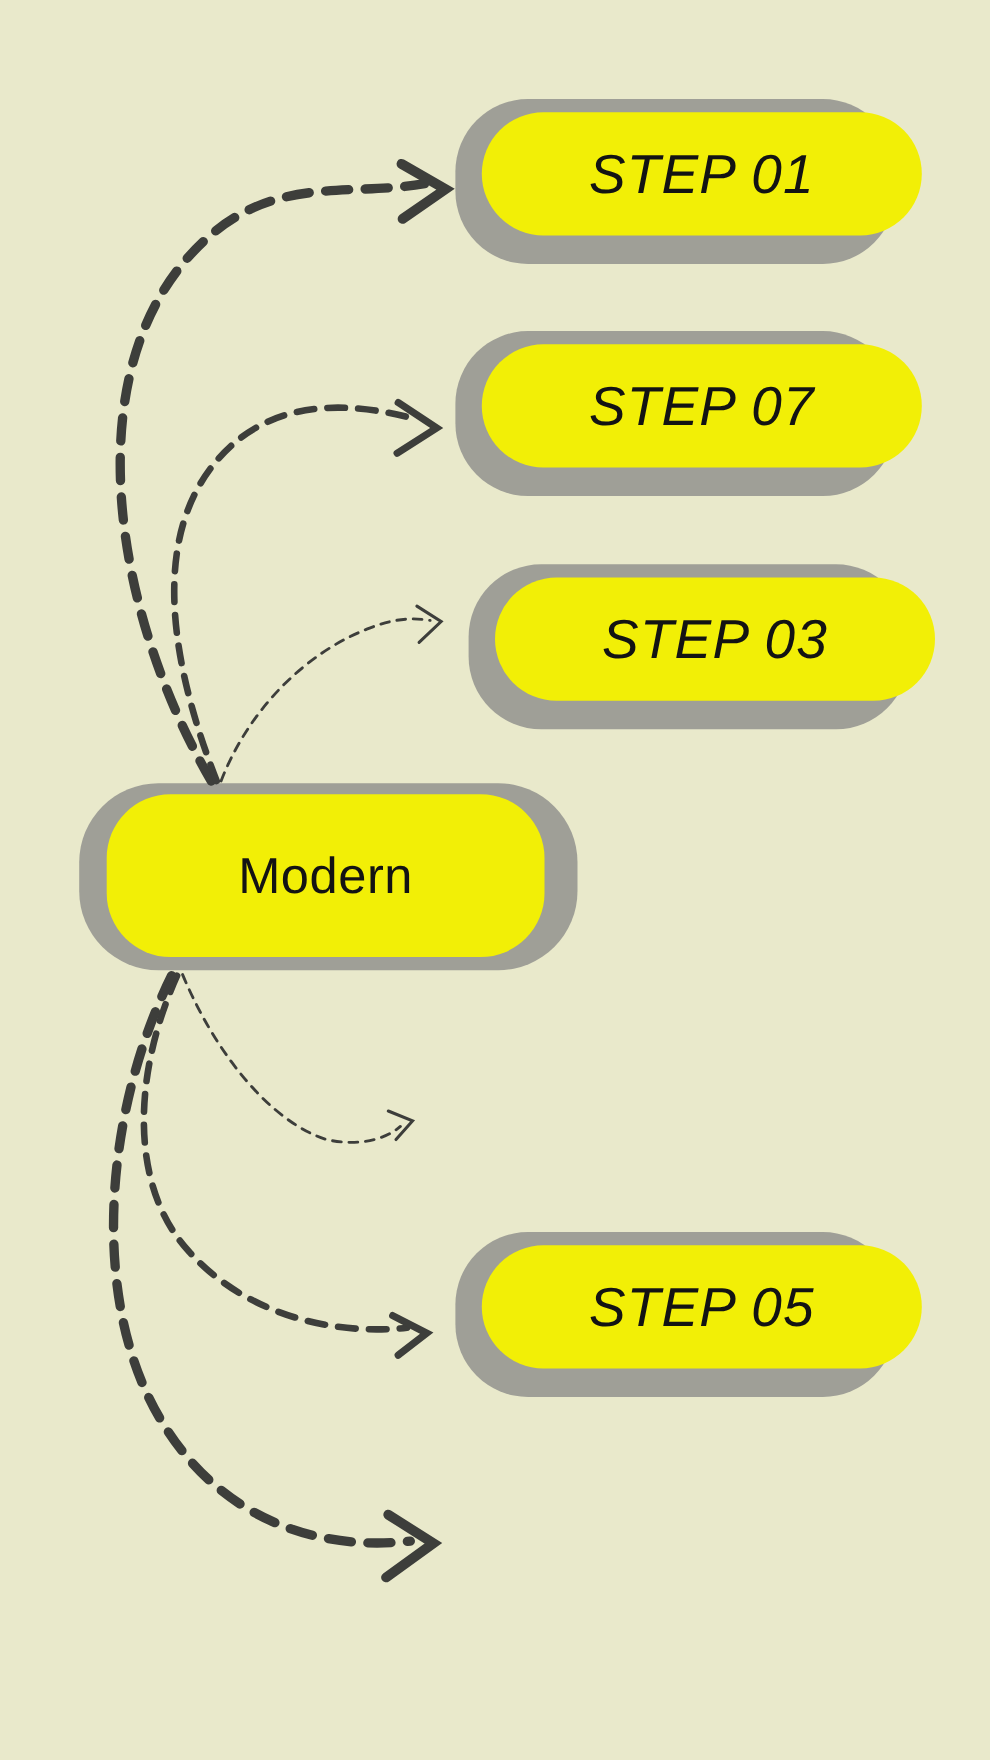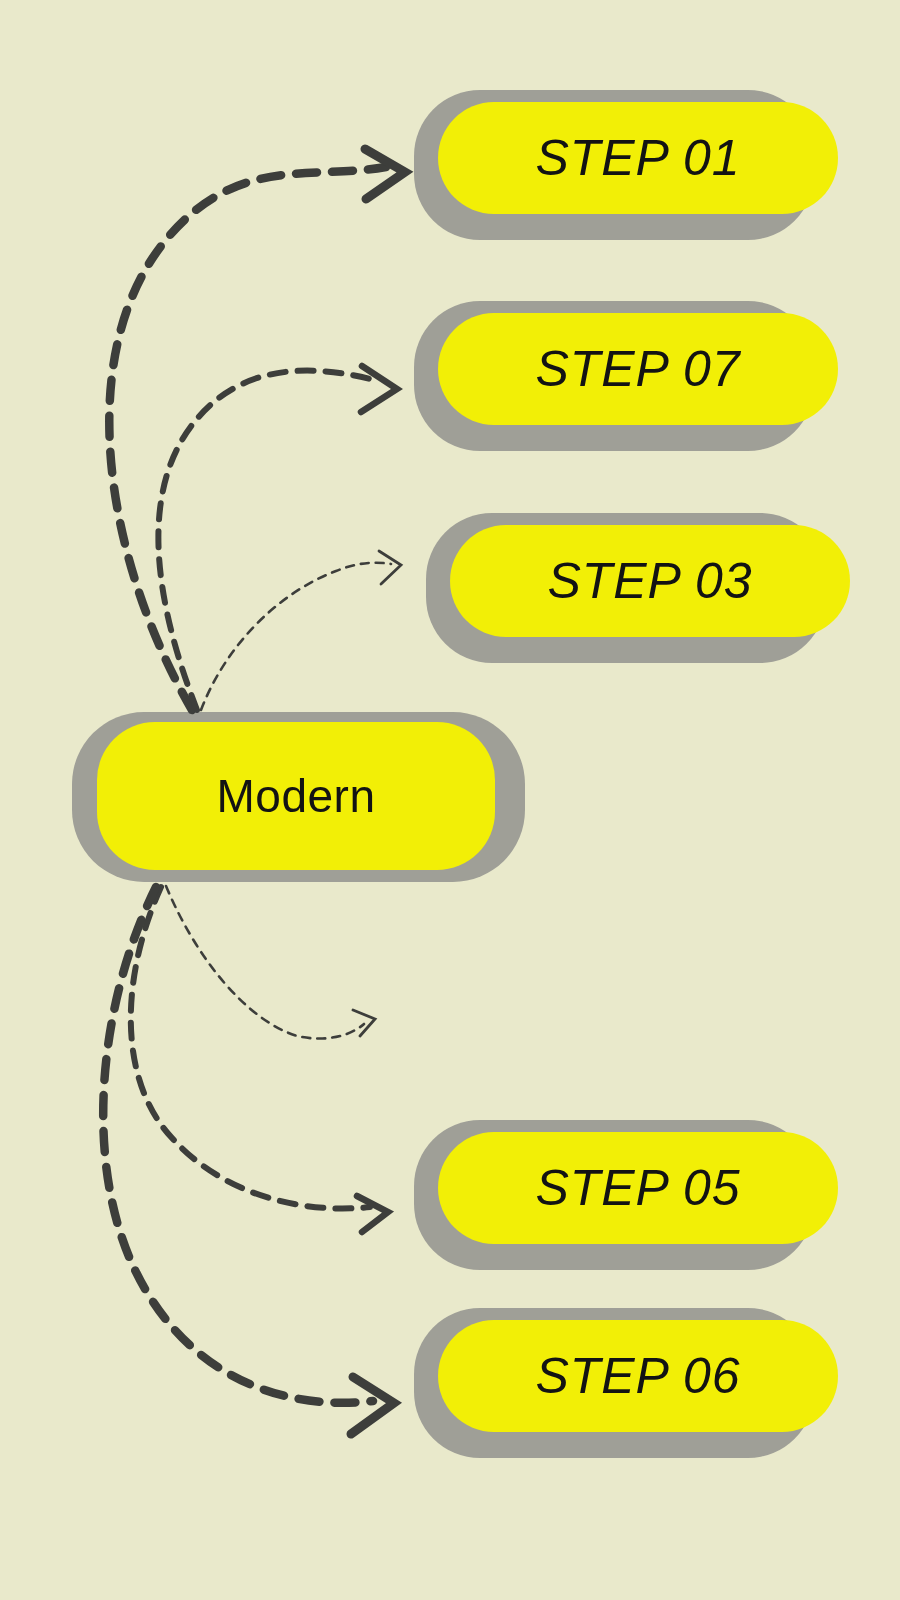--- a/index.html
+++ b/index.html
@@ -125,18 +125,14 @@
     <div class="face">STEP 07</div>
   </div>
   <div class="step step3">
     <div class="shadow"></div>
     <div class="face">STEP 03</div>
   </div>
   <div class="step step5">
     <div class="shadow"></div>
     <div class="face">STEP 05</div>
   </div>
-  <div class="step step6">
-    <div class="shadow"></div>
-    <div class="face">STEP 06</div>
-  </div>
 
 </div>
 
 </body></html>

